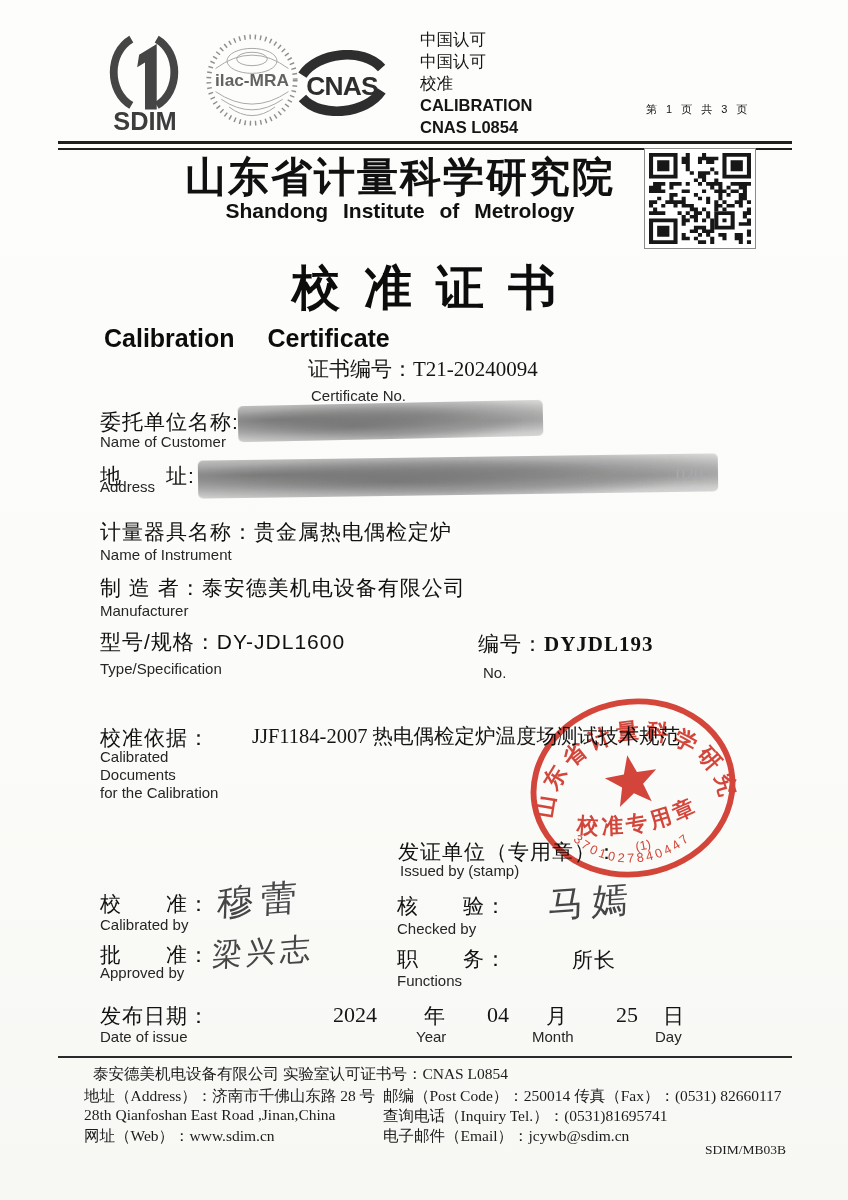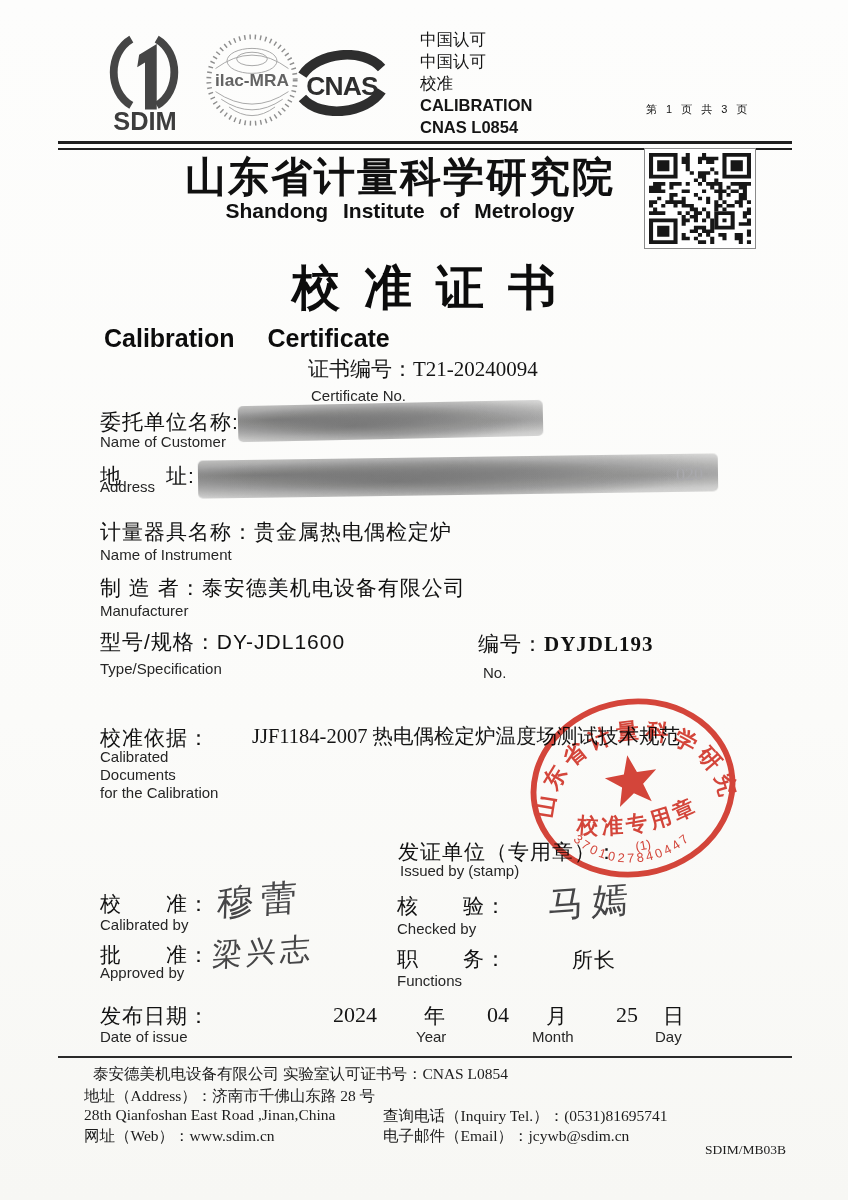--- a/index.html
+++ b/index.html
@@ -188,20 +188,21 @@
   <div class="abs zh" style="left:663px;top:1002px">日</div>
   <div class="abs en" style="left:655px;top:1028px">Day</div>
 
   <div class="abs rule-single"></div>
 
   <div class="abs footer" style="left:93px;top:1064px">泰安德美机电设备有限公司 实验室认可证书号：CNAS L0854</div>
   <div class="abs footer" style="left:84px;top:1086px">地址（Address）：济南市千佛山东路 28 号</div>
   <div class="abs footer" style="left:84px;top:1106px">28th Qianfoshan East Road ,Jinan,China</div>
   <div class="abs footer" style="left:84px;top:1126px">网址（Web）：www.sdim.cn</div>
 
+  <div class="abs footer" style="left:383px;top:1086px">邮编（Post Code）：250014 传真（Fax）：(0531) 82660117</div>
   <div class="abs footer" style="left:383px;top:1106px">查询电话（Inquiry Tel.）：(0531)81695741</div>
   <div class="abs footer" style="left:383px;top:1126px">
     <span>电子邮件（Email）：</span><span class="u">jcywb@sdim.cn</span>
   </div>
 
   <div class="abs footer" style="left:705px;top:1142px;font-size:13.5px">SDIM/MB03B</div>
 
 </div>
 
 </body></html>

